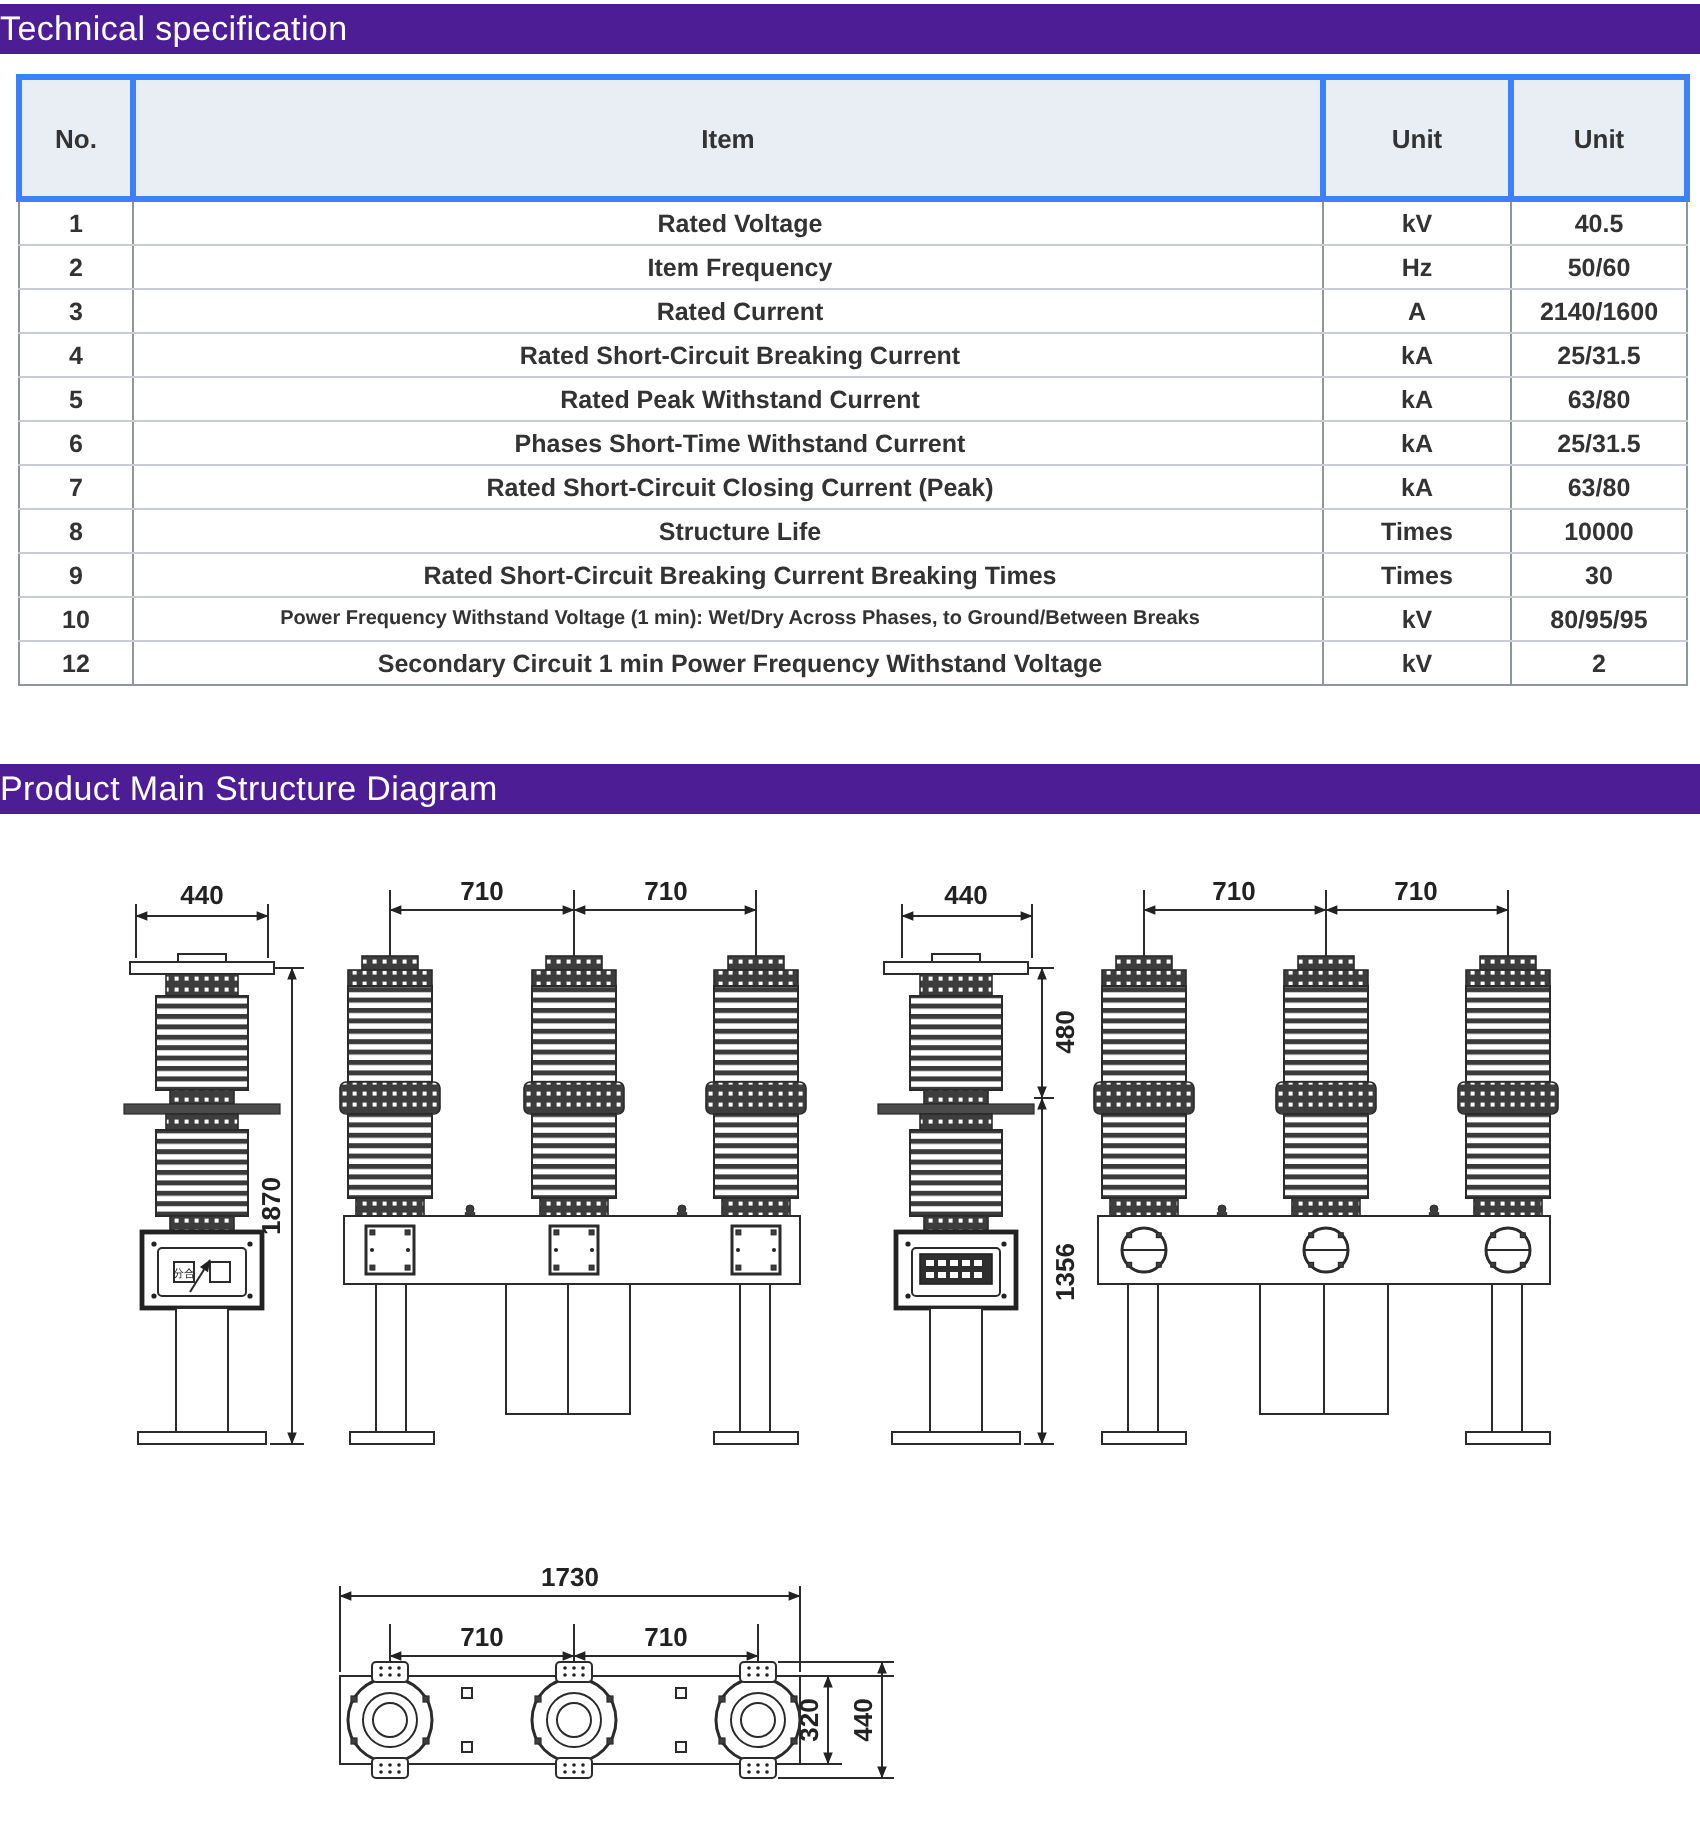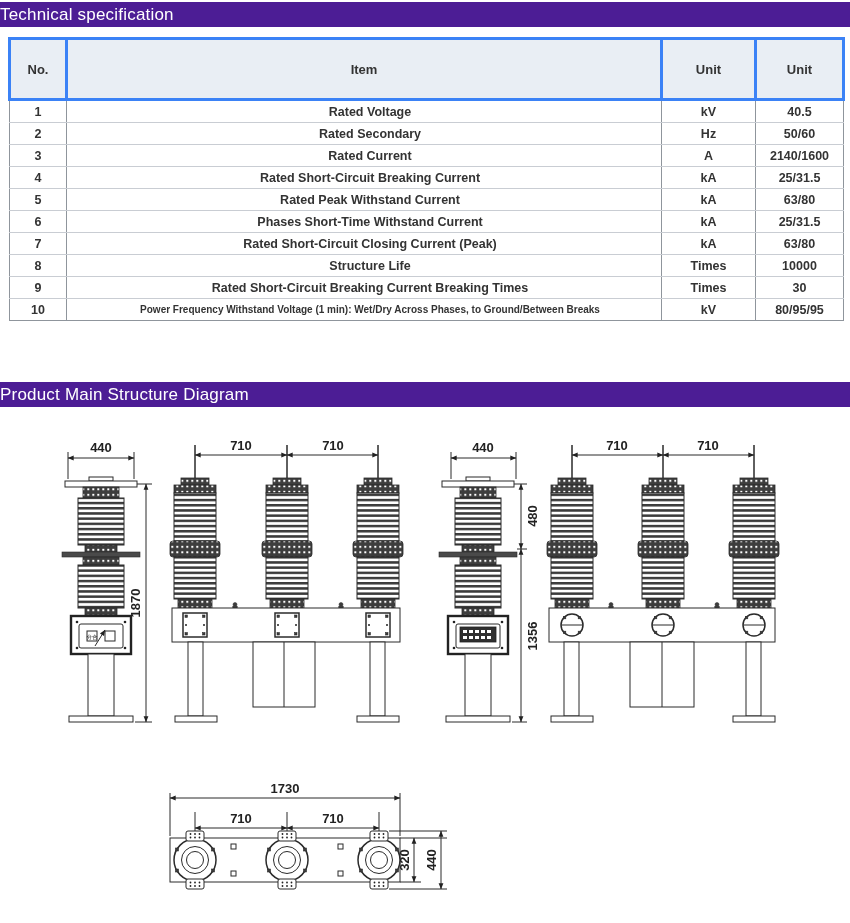--- a/index.html
+++ b/index.html
@@ -64,21 +64,21 @@
   </thead>
   <tbody id="spec-body">
       <tr>
         <td>1</td>
         <td class="item">Rated Voltage</td>
         <td>kV</td>
         <td>40.5</td>
       </tr>
       <tr>
         <td>2</td>
-        <td class="item">Rated Secondary</td>
+        <td class="item">Item Frequency</td>
         <td>Hz</td>
         <td>50/60</td>
       </tr>
       <tr>
         <td>3</td>
         <td class="item">Rated Current</td>
         <td>A</td>
         <td>2140/1600</td>
       </tr>
       <tr>
@@ -115,20 +115,26 @@
         <td>9</td>
         <td class="item">Rated Short-Circuit Breaking Current Breaking Times</td>
         <td>Times</td>
         <td>30</td>
       </tr>
       <tr>
         <td>10</td>
         <td class="item small">Power Frequency Withstand Voltage (1 min): Wet/Dry Across Phases, to Ground/Between Breaks</td>
         <td>kV</td>
         <td>80/95/95</td>
+      </tr>
+      <tr>
+        <td>12</td>
+        <td class="item">Secondary Circuit 1 min Power Frequency Withstand Voltage</td>
+        <td>kV</td>
+        <td>2</td>
       </tr>
     </tbody>
 </table>
 
 <div class="redbar" id="bar2">Product Main Structure Diagram</div>
 
 <svg style="position:absolute;top:408px;left:0;" width="850" height="515" viewBox="0 0 850 515">
   <defs>
     <marker id="ma" viewBox="0 0 10 10" refX="9.5" refY="5" markerWidth="9" markerHeight="6" orient="auto-start-reverse">
         <path d="M0,1 L10,5 L0,9 z" fill="#222"></path>

